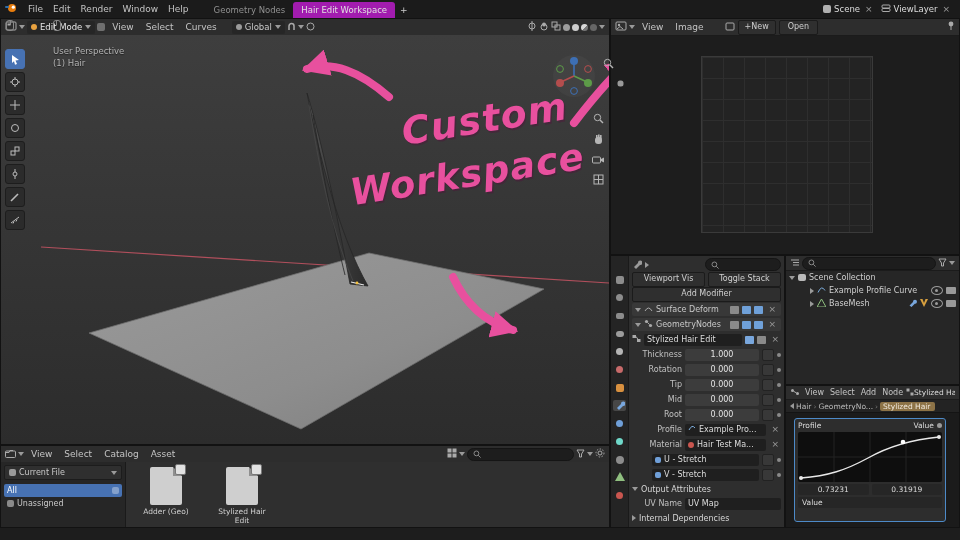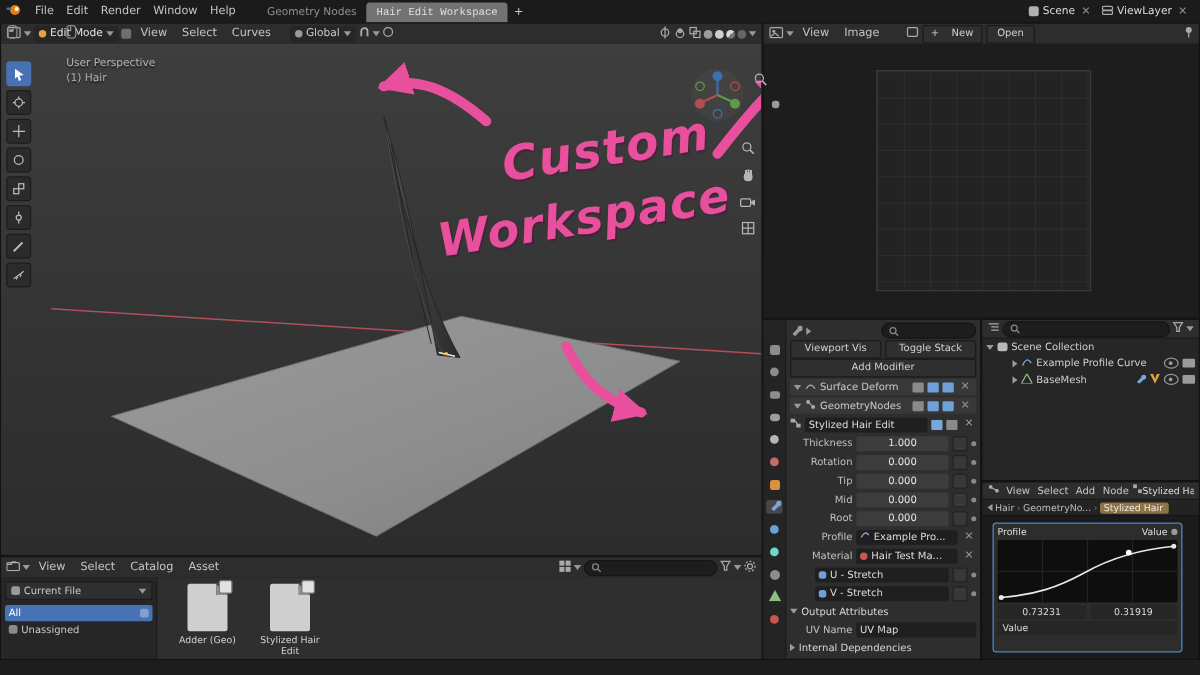--- a/index.html
+++ b/index.html
@@ -22,21 +22,21 @@
   .ic-eye{width:10px;height:7px;border:1px solid #9a9a9a;border-radius:50%;}
   .ic-eye::after{content:"";position:absolute;left:3px;top:1.5px;width:3px;height:3px;border-radius:50%;background:#9a9a9a;}
   .ic-cam{width:10px;height:7px;background:#9a9a9a;border-radius:1px;}
   .ic-check{width:8px;height:8px;background:#c4c4c4;border-radius:1px;}
   .field{background:#3c3c3c;border-radius:2px;color:#e4e4e4;text-align:center;height:12px;line-height:12px;font-size:8px;}
   .idfield{background:#1f1f1f;border-radius:2px;color:#ddd;height:12px;line-height:12px;font-size:8px;display:flex;align-items:center;gap:3px;padding:0 3px;}
   .btn{background:#2f2f2f;border:1px solid #1b1b1b;border-radius:2px;color:#cfcfcf;height:13px;line-height:12px;font-size:8px;text-align:center;}
   
   #topbar{left:0;top:0;width:960px;height:18px;background:#1b1b1b;border-bottom:1px solid #101010;display:flex;align-items:center;}
   .tab{padding:1px 8px;color:#909090;font-size:8.5px;border-radius:3px 3px 0 0;align-self:flex-end;height:14px;line-height:14px;}
-  .tab.active{background:#737373;color:#e0e0e0;font-family:Liberation Mono, monospace;}
+  .tab.active{background:#a21caf;color:#e0e0e0;}
   
   #vp{left:0;top:18px;width:610px;height:427px;background:#303030;}
   #vpbody{position:absolute;left:0;top:16px;right:0;bottom:0;background:linear-gradient(#3e3e3e, #343434 55%, #2c2c2c);overflow:hidden;}
   .toolcol{position:absolute;left:4px;top:14px;display:flex;flex-direction:column;gap:3px;}
   .tool{width:18px;height:18px;background:#2b2b2b;border:1px solid #1d1d1d;border-radius:3px;display:flex;align-items:center;justify-content:center;}
   .tool.active{background:#4772b3;border-color:#4772b3;}
   .ovl{position:absolute;left:52px;top:10px;color:#b4b4b4;font-size:8.5px;line-height:12px;text-shadow:0 1px 1px #0008;}
   .anno{position:absolute;color:#e8509e;font-weight:bold;font-style:italic;transform:rotate(-9deg);
         text-shadow:1px 2px 0 rgba(90,10,60,.35);letter-spacing:1px;white-space:nowrap;}
   .sideicons{position:absolute;right:5px;top:78px;display:flex;flex-direction:column;gap:8px;align-items:center;}
@@ -69,21 +69,21 @@
   .crumb .c::after{content:"\203a";margin-left:2px;color:#777;}
   .crumb .c:last-child::after{content:"";}
   .pill{background:#8d7347;color:#f0e9dd;border-radius:2px;padding:0 3px;}
   #fnode{position:absolute;left:8px;top:32px;width:152px;height:104px;background:#2d2d2d;border:1px solid #4d8ac8;border-radius:3px;box-sizing:border-box;padding:2px 3px;display:flex;flex-direction:column;gap:2px;}
   .nfield{background:#262626;border-radius:2px;height:11px;line-height:11px;font-size:7.5px;color:#ddd;text-align:center;}
   
   #asset{left:0;top:445px;width:610px;height:83px;background:#2b2b2b;}
   #cats{position:absolute;left:0;top:16px;width:125px;bottom:0;background:#262626;border-right:1px solid #1a1a1a;padding:3px;box-sizing:border-box;font-size:8px;}
   .catrow{display:flex;align-items:center;gap:3px;height:13px;border-radius:2px;padding:0 3px;}
   .catrow.sel{background:#4772b3;color:#fff;}
-  #assetmain{position:absolute;left:125px;top:16px;right:0;bottom:0;background:#2f2f2f;display:flex;gap:14px;padding:5px 5px 0 14px;}
+  #assetmain{position:absolute;left:125px;top:16px;right:0;bottom:0;background:#2f2f2f;display:flex;gap:24px;padding:5px 5px 0 14px;}
   .acard{width:52px;display:flex;flex-direction:column;align-items:center;gap:2px;font-size:7.5px;color:#d0d0d0;text-align:center;}
   .page{width:32px;height:38px;background:#cfcfcf;border-radius:2px;position:relative;}
   .page::before{content:"";position:absolute;right:0;top:0;border-left:9px solid #8f8f8f;border-top:9px solid #2f2f2f;}
   .badge{position:absolute;right:-4px;top:-3px;width:9px;height:9px;background:#e2e2e2;border:1px solid #777;border-radius:2px;}
   
   #status{left:0;top:528px;width:960px;height:12px;background:#191919;border-top:1px solid #0e0e0e;display:flex;align-items:center;padding:0 6px;gap:10px;font-size:8px;color:#9d9d9d;box-sizing:border-box;}
   .mouse{width:6px;height:9px;border:1px solid #8a8a8a;border-radius:3px;position:relative;}
   .mouse::after{content:"";position:absolute;left:2.5px;top:0;width:1px;height:4px;background:#8a8a8a;}
   .srch{display:flex;align-items:center;gap:2px;background:#1d1d1d;border:1px solid #151515;border-radius:7px;height:11px;padding:0 5px;color:#888;}
 </style>
@@ -312,21 +312,21 @@
             <circle cx="4" cy="4" r="1.2" fill="#aaa"></circle>
             <path d="M2,8 L5,5.5 L8,8" fill="none" stroke="#aaa"></path>
           </svg></span>
       <span class="caret"></span>
       <span class="menu">View</span>
       <span class="menu">Image</span>
       <div class="row" style="gap:3px;margin-left:14px">
         <span class="mi"><svg width="10" height="9">
               <rect x="1" y="1" width="8" height="7" rx="1" fill="none" stroke="#aaa"></rect>
             </svg></span>
-        <div class="btn row" style="padding:0 6px;gap:10px">
+        <div class="btn row" style="padding:0 6px;gap:0">
             <span class="plus"></span>
             <span>New</span>
           </div>
         <div class="btn" style="padding:0 8px"><span>Open</span></div>
       </div>
       <div class="grow"></div>
       <span class="mi"><svg width="8" height="10">
             <circle cx="4" cy="3" r="2.4" fill="#aaa"></circle>
             <line x1="4" y1="5" x2="4" y2="9" stroke="#aaa"></line>
           </svg></span>

